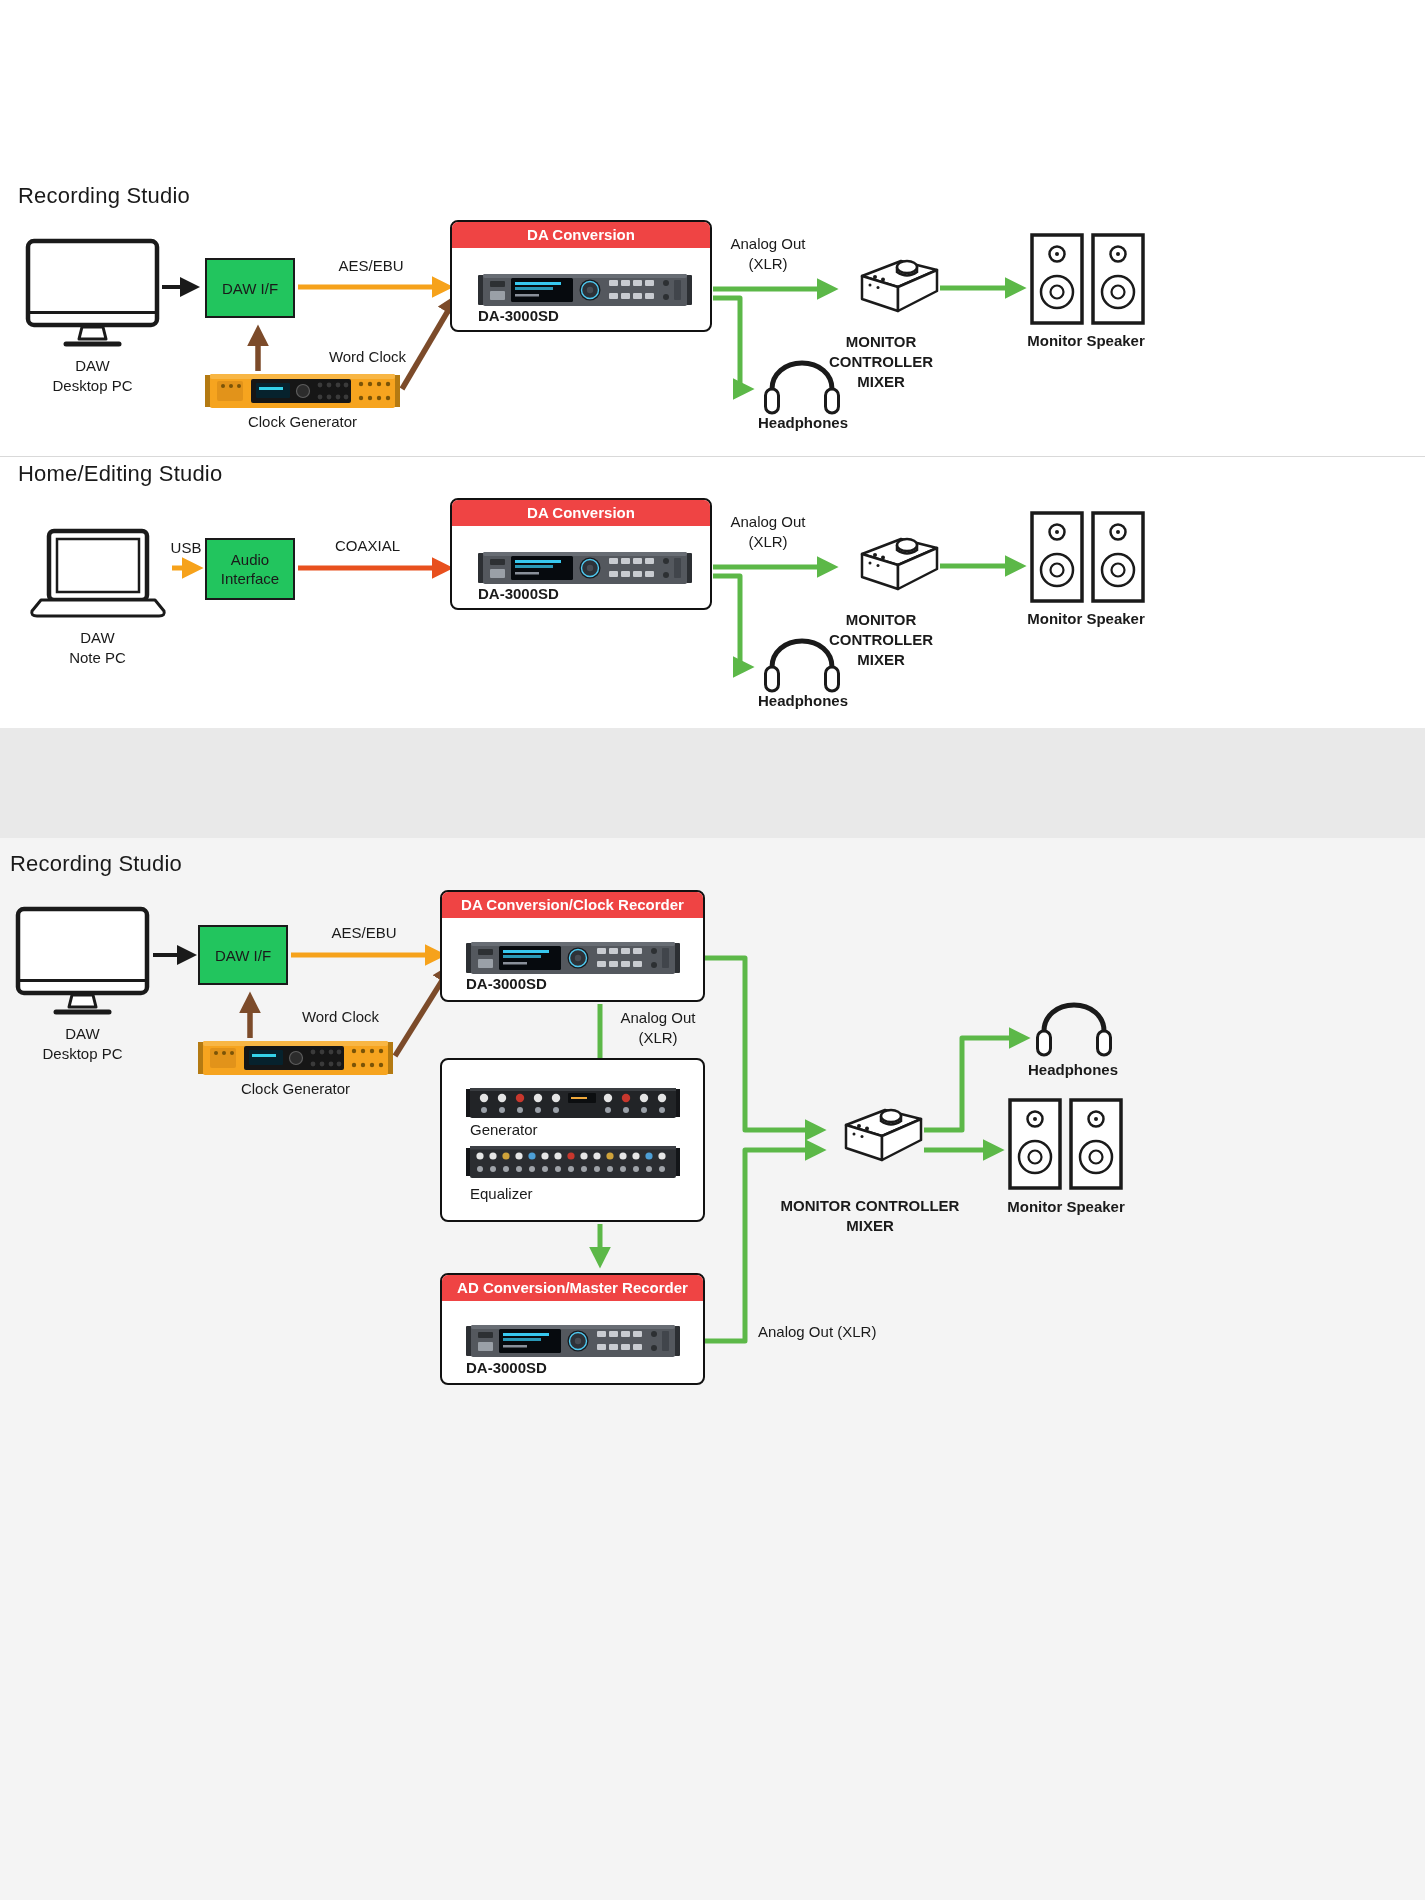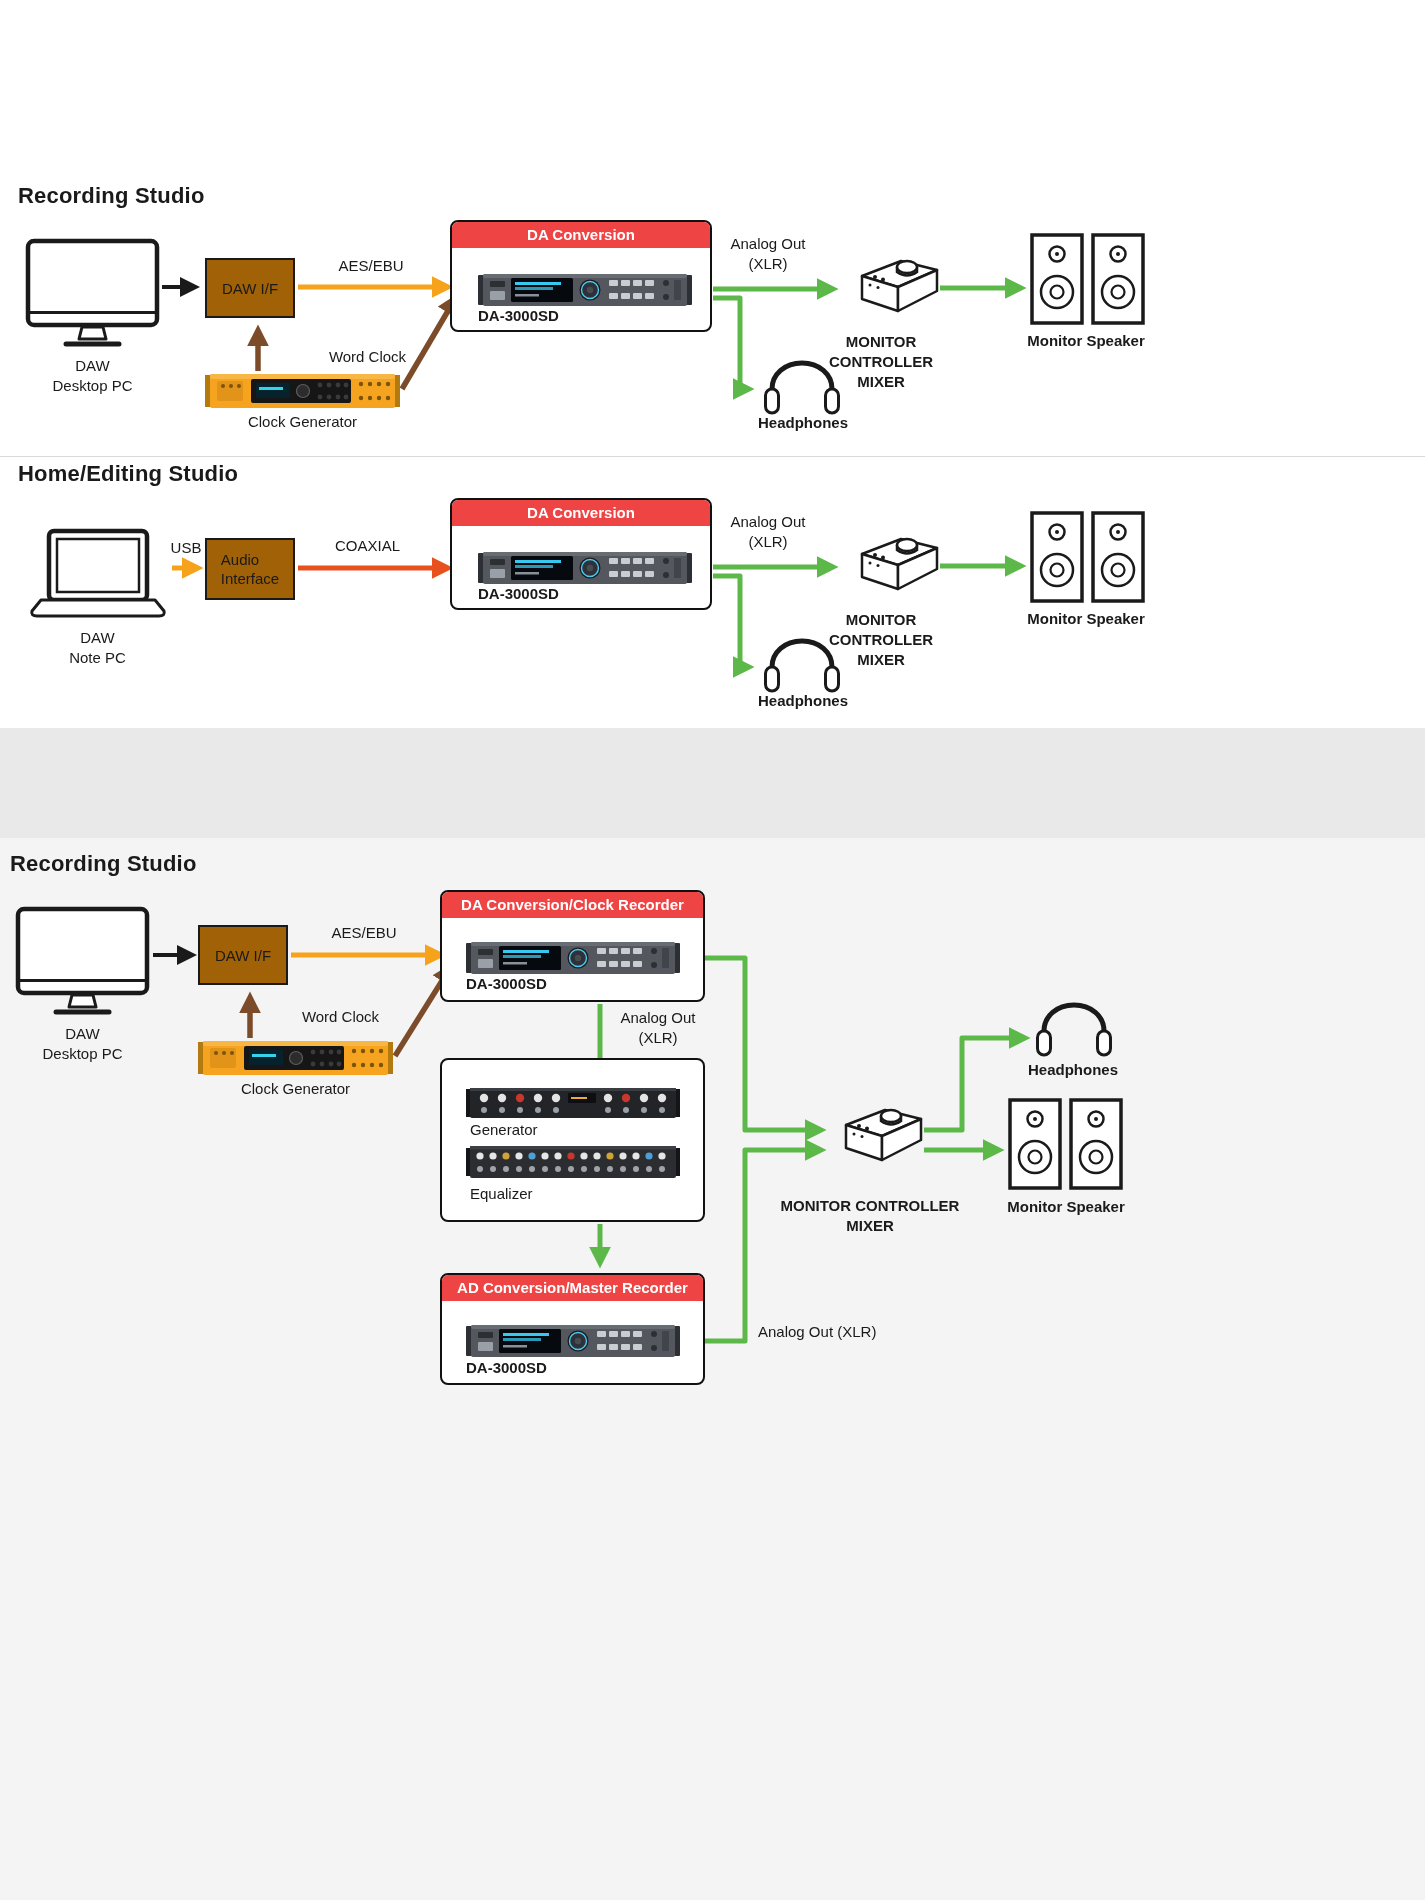--- a/index.html
+++ b/index.html
@@ -5,26 +5,26 @@
   *{box-sizing:border-box}
   html,body{margin:0;padding:0;background:#fff}
   .canvas{position:relative;width:1425px;height:1900px;background:#ffffff;overflow:hidden;
           font-family:"Liberation Sans","DejaVu Sans",sans-serif;color:#1a1a1a}
   .bg{position:absolute;left:0;width:1425px}
   .band{top:728px;height:110px;background:#e9e9e9}
   .bottom{top:838px;height:1062px;background:#f4f4f4}
   .rule{position:absolute;left:0;top:456px;width:1425px;height:1px;background:#d9d9d9}
   .wires{position:absolute;left:0;top:0;pointer-events:none}
   .dev{position:absolute}
-  .title{position:absolute;font-size:22px;font-weight:700;letter-spacing:.2px}
+  .title{position:absolute;font-size:22px;font-weight:400;letter-spacing:.2px}
   .lbl{position:absolute;font-size:15px;line-height:20px;white-space:pre-line}
   .center{text-align:center}
   .b{font-weight:700}
-  .node{position:absolute;display:flex;align-items:center;justify-content:center;background:#a16207;
-        border:2px solid #1a1a1a;font-size:15px;line-height:19px;white-space:pre-line}
+  .node{position:absolute;display:flex;align-items:center;justify-content:center;background:#22c55e;
+        border:2px solid #1a1a1a;font-size:15px;line-height:19px;text-align:center;white-space:pre-line}
   .box{position:absolute;background:#fff;border:2px solid #111;border-radius:8px;overflow:hidden}
   .box-head{height:26px;background:#ef4444;color:#fff;font-size:15px;font-weight:700;
             text-align:center;line-height:26px}
 </style>
 </head>
 <body>
 
 <div class="canvas">
 
   <div class="bg band"></div>

